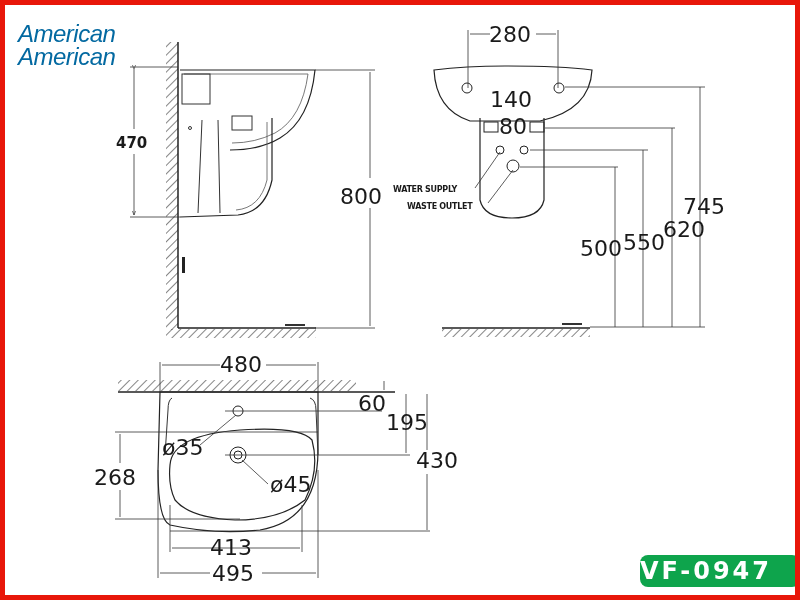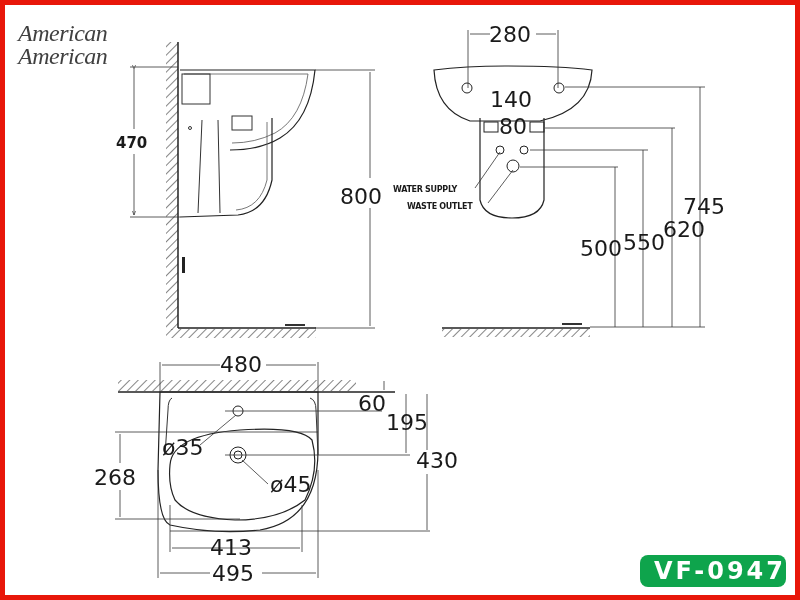--- a/index.html
+++ b/index.html
@@ -1,24 +1,24 @@
 <!DOCTYPE html>
 <html><head>
 <meta charset="utf-8">
 <style>
   html, body { margin: 0; padding: 0; }
   body { width: 800px; height: 600px; position: relative; background: #ffffff; overflow: hidden; font-family: "DejaVu Sans", sans-serif; }
   .frame { position: absolute; left: 0; top: 0; width: 800px; height: 600px; box-sizing: border-box; border: 5px solid #e8170a; pointer-events: none; }
-  .logo { position: absolute; left: 18px; top: 22px; font-family: Liberation Serif, serif; font-style: italic; font-size: 24px; line-height: 23px; color: #404040; letter-spacing: -0.5px; }
+  .logo { position: absolute; left: 18px; top: 22px; font-family: Liberation Sans, sans-serif; font-style: italic; font-size: 24px; line-height: 23px; color: #0369a1; letter-spacing: -0.5px; }
   .logo span { display: block; }
   svg.drawing { position: absolute; left: 0; top: 0; }
   .dim { font-family: "DejaVu Sans", sans-serif; font-size: 22px; fill: #1a1a1a; }
   .dim-bold { font-family: "DejaVu Sans", sans-serif; font-size: 15px; font-weight: bold; fill: #1a1a1a; }
   .note { font-family: "DejaVu Sans", sans-serif; font-size: 8px; font-weight: bold; fill: #1a1a1a; letter-spacing: -0.3px; }
-  .badge { position: absolute; left: 640px; top: 555px; width: 146px; height: 32px; background: #0ea44c; border-radius: 8px; color: #fff; font-family: "DejaVu Sans", sans-serif; font-weight: bold; font-size: 24px; letter-spacing: 3px; text-align: right; line-height: 33px; }
+  .badge { position: absolute; left: 640px; top: 555px; width: 160px; height: 32px; background: #0ea44c; border-radius: 8px; color: #fff; font-family: "DejaVu Sans", sans-serif; font-weight: bold; font-size: 24px; letter-spacing: 3px; text-align: left; line-height: 33px; }
 </style>
 </head>
 <body>
 
 <div class="logo">
   <span>American</span>
   <span>American</span>
 </div>
 
 <svg class="drawing" width="800" height="600" viewBox="0 0 800 600">

